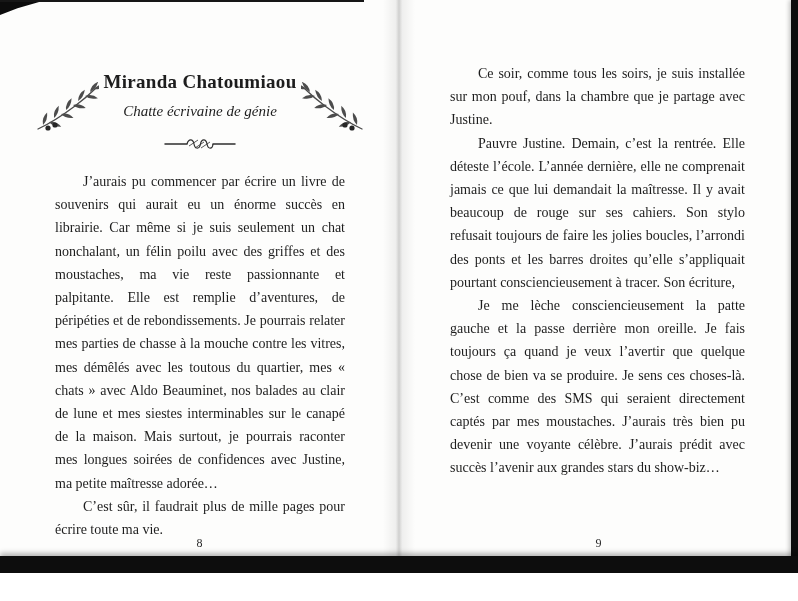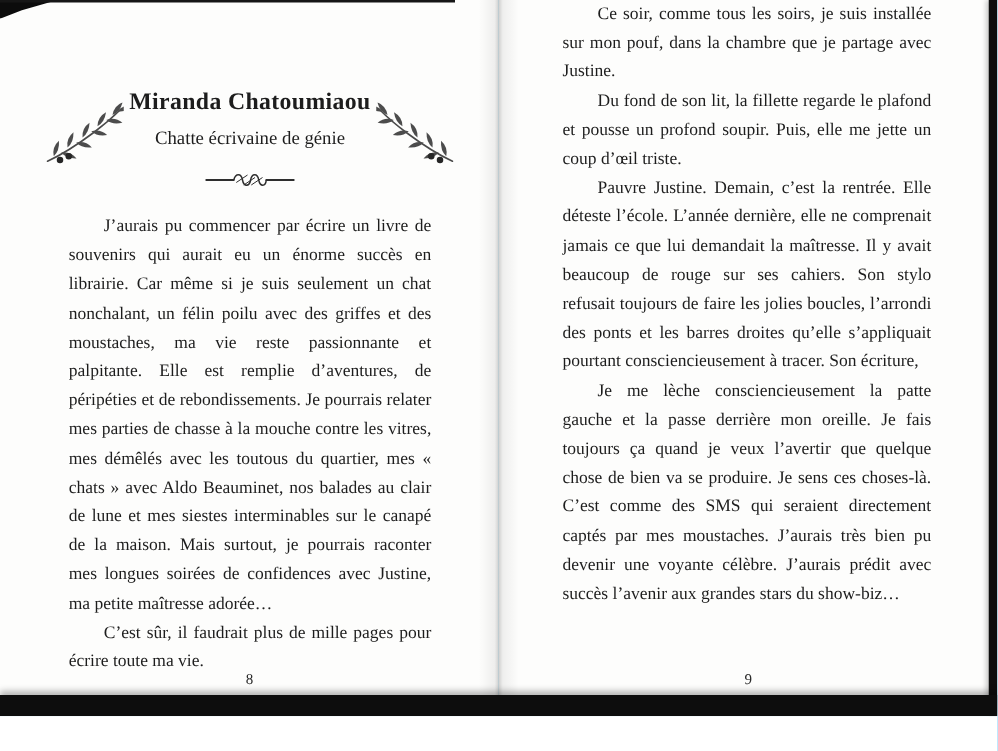--- a/index.html
+++ b/index.html
@@ -11,37 +11,37 @@
       overflow: hidden;
       font-family: "Liberation Serif", serif;
       color: #1d1d1d;
     }
     .page { position: absolute; top: 0; height: 100%; background: #fdfdfc; overflow: hidden; }
     .page-left  { left: 0;     width: 399px; padding: 0 54px 0 55px; }
     .page-right { left: 399px; width: 399px; padding: 0 53px 0 51px; }
 
     .title-area { position: relative; margin-top: 70px; text-align: center; }
     .book-title { font-size: 19px; font-weight: bold; letter-spacing: .3px; line-height: 23px; margin-bottom: 9px; }
-    .subtitle   { font-size: 15px; line-height: 19px; margin-bottom: 12px; }
+    .subtitle   { font-style: italic; font-size: 15px; line-height: 19px; margin-bottom: 12px; }
     .affiliation{ font-size: 13px; font-weight: bold; line-height: 17px; letter-spacing: .2px; }
 
     .branch { position: absolute; width: 64px; height: 52px; top: 12px; }
     .branch.left  { left: -20px; }
     .branch.right { right: -20px; transform: scaleX(-1); }
 
     .divider { display: block; margin: 14px auto 17px; width: 72px; height: 18px; }
 
     .body-text p {
       font-size: 14px;
       line-height: 23.2px;
       text-align: justify;
       text-indent: 28px;
       hyphens: auto; -webkit-hyphens: auto;
     }
-    .page-right .body-text { }
+    .page-right .body-text { margin-top: 62px; }
 
     .page-number {
       position: absolute; bottom: 22px; left: 0;
       width: 100%; text-align: center;
       font-size: 12px; color: #2a2a2a;
     }
 
     
     .gutter {
       position: absolute; left: 383px; top: 0; width: 32px; height: calc(100% - 17px);
@@ -134,21 +134,20 @@
       <p>J’aurais pu commencer par écrire un livre de souvenirs qui aurait eu un énorme succès en librairie. Car même si je suis seulement un chat nonchalant, un félin poilu avec des griffes et des moustaches, ma vie reste passionnante et palpitante. Elle est remplie d’aventures, de péripéties et de rebondissements. Je pourrais relater mes parties de chasse à la mouche contre les vitres, mes démêlés avec les toutous du quartier, mes « chats » avec Aldo Beauminet, nos balades au clair de lune et mes siestes interminables sur le canapé de la maison. Mais surtout, je pourrais raconter mes longues soirées de confidences avec Justine, ma petite maîtresse adorée…</p>
       <p>C’est sûr, il faudrait plus de mille pages pour écrire toute ma vie.</p>
     </div>
 
     <div class="page-number">8</div>
   </div>
 
   <div class="page page-right">
     <div class="body-text">
       <p>Ce soir, comme tous les soirs, je suis installée sur mon pouf, dans la chambre que je partage avec Justine.</p>
-      <p>Du fond de son lit, la fillette regarde le plafond et pousse un profond soupir. Puis, elle me jette un coup d’œil triste.</p>
       <p>Pauvre Justine. Demain, c’est la rentrée. Elle déteste l’école. L’année dernière, elle ne comprenait jamais ce que lui demandait la maîtresse. Il y avait beaucoup de rouge sur ses cahiers. Son stylo refusait toujours de faire les jolies boucles, l’arrondi des ponts et les barres droites qu’elle s’appliquait pourtant consciencieusement à tracer. Son écriture,</p>
       <p>Je me lèche consciencieusement la patte gauche et la passe derrière mon oreille. Je fais toujours ça quand je veux l’avertir que quelque chose de bien va se produire. Je sens ces choses-là. C’est comme des SMS qui seraient directement captés par mes moustaches. J’aurais très bien pu devenir une voyante célèbre. J’aurais prédit avec succès l’avenir aux grandes stars du show-biz…</p>
     </div>
     <div class="page-number">9</div>
   </div>
 
   <div class="gutter"></div>
   <div class="corner-tl"></div>
   <div class="edge-top"></div>
   <div class="edge-right"></div>

